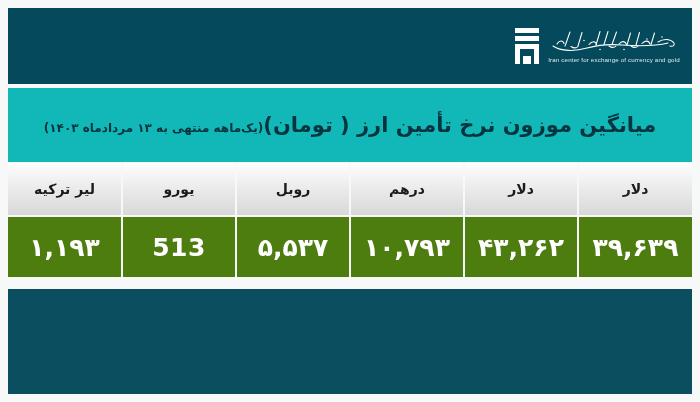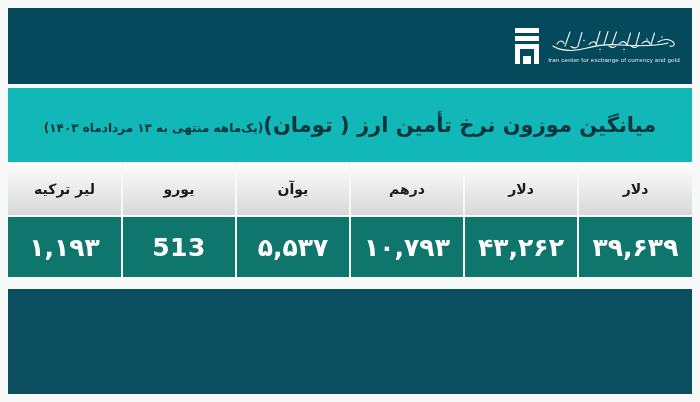--- a/index.html
+++ b/index.html
@@ -125,21 +125,21 @@
     border-left: 2px solid #f7f8f8;
     border-right: 2px solid #f7f8f8;
     padding: 0 2px;
     white-space: nowrap;
   }
   table.rates th:first-child { border-right: none; }
   table.rates th:last-child  { border-left: none; }
 
   table.rates td {
     height: 60px;
-    background: #0f766e;
+    background: #4d7c0f;
     color: #ffffff;
     font-size: 25px;
     font-weight: bold;
     text-align: center;
     border-left: 2px solid #f7f8f8;
     border-right: 2px solid #f7f8f8;
     border-top: 2px solid #f7f8f8;
     padding: 0 2px;
     white-space: nowrap;
     letter-spacing: .5px;
@@ -223,21 +223,21 @@
     <div class="title-sub">(یک‌ماهه منتهی به ۱۳ مردادماه ۱۴۰۳)</div>
   </div>
 
   <div class="table-wrap">
     <table class="rates">
       <thead>
         <tr>
           <th>دلار</th>
           <th>دلار</th>
           <th>درهم</th>
-          <th>یوآن</th>
+          <th>روبل</th>
           <th>یورو</th>
           <th>لیر ترکیه</th>
         </tr>
       </thead>
       <tbody>
         <tr>
           <td>۳۹,۶۳۹</td>
           <td>۴۳,۲۶۲</td>
           <td>۱۰,۷۹۳</td>
           <td>۵,۵۳۷</td>

